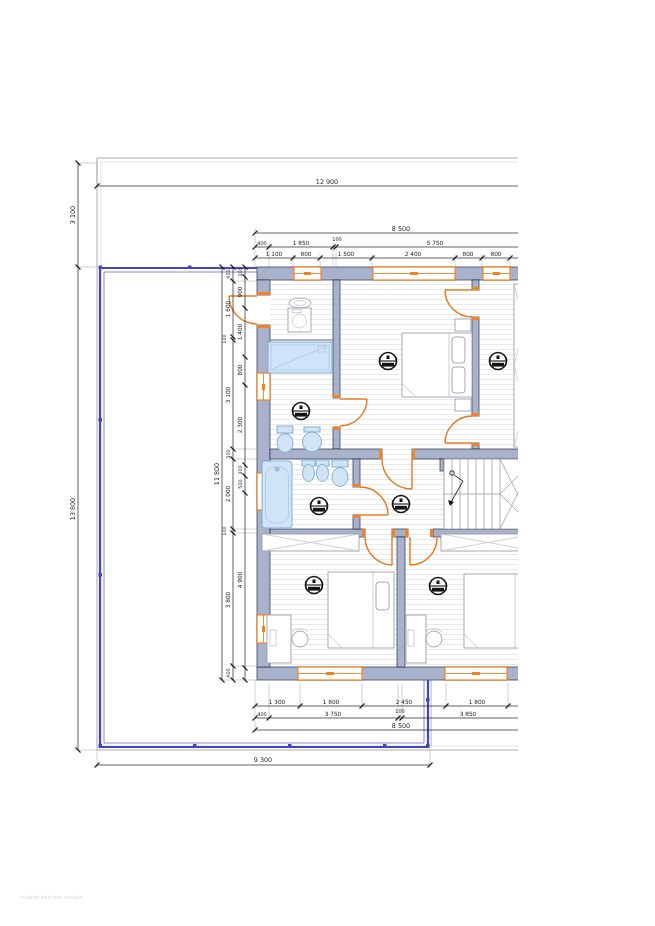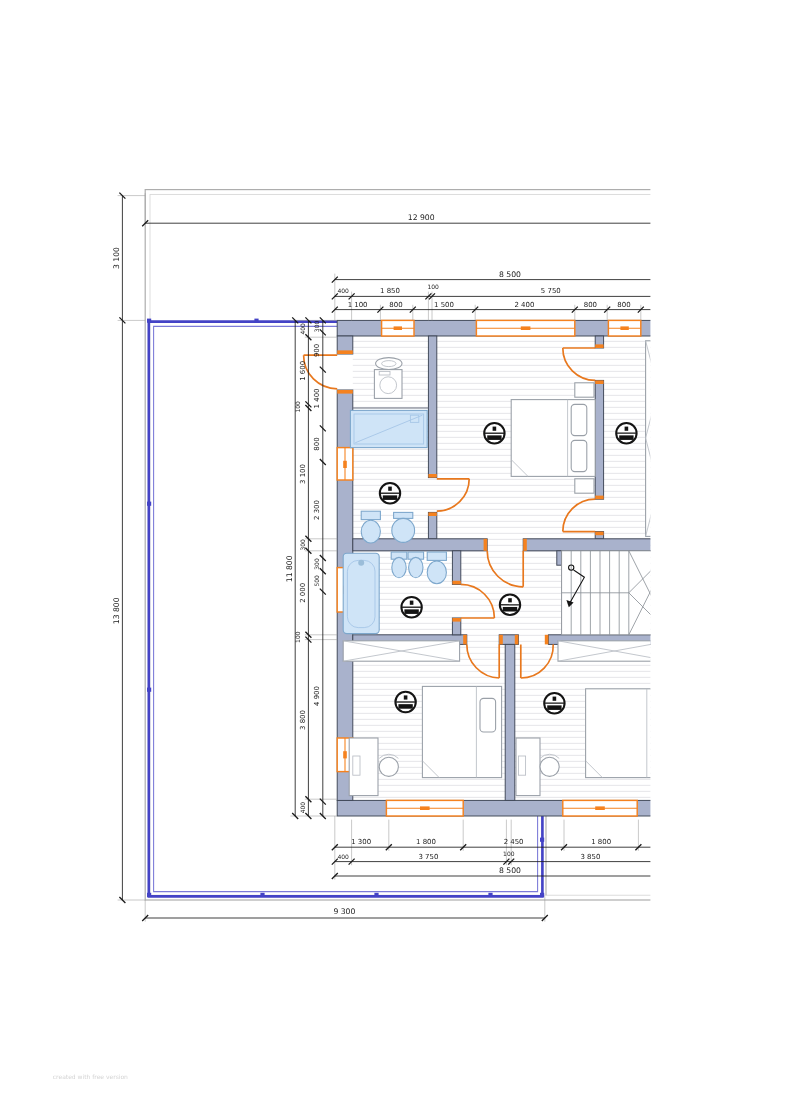--- a/index.html
+++ b/index.html
@@ -1,17 +1,17 @@
 <!DOCTYPE html>
 <html><head>
 <meta charset="utf-8">
 <style>
   html,body{margin:0;padding:0;background:#fff;}
   .sheet{position:relative;width:518px;height:926px;background:#fff;overflow:hidden;
-         font-family:"DejaVu Sans",sans-serif;margin-left:24px;}
+         font-family:"DejaVu Sans",sans-serif;}
   svg{position:absolute;left:0;top:0;}
   .dim{stroke:#1c1c1c;stroke-width:0.7;fill:none;}
   .tick{stroke:#1c1c1c;stroke-width:1.1;fill:none;}
   .ext{stroke:#9a9a9a;stroke-width:0.45;fill:none;}
   .dt{font:5.8px "DejaVu Sans",sans-serif;fill:#1c1c1c;text-anchor:middle;}
   .dtb{font:6.4px "DejaVu Sans",sans-serif;fill:#1c1c1c;text-anchor:middle;}
   .dts{font:5px "DejaVu Sans",sans-serif;fill:#1c1c1c;text-anchor:middle;}
   .wall{fill:#a9b2cc;stroke:#3f4757;stroke-width:0.8;}
   .winr{fill:#ffffff;stroke:#f5821f;stroke-width:1.2;}
   .winl{stroke:#f5821f;stroke-width:0.9;fill:none;}

